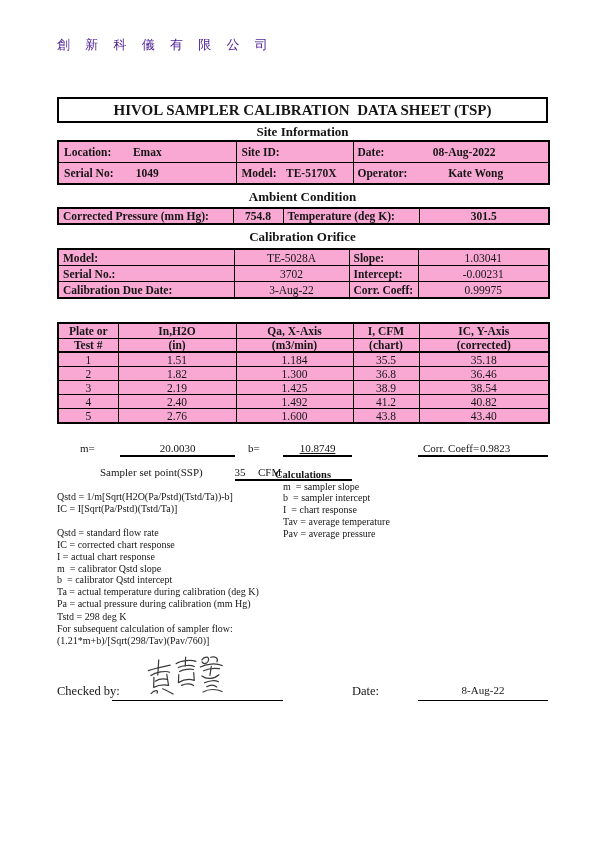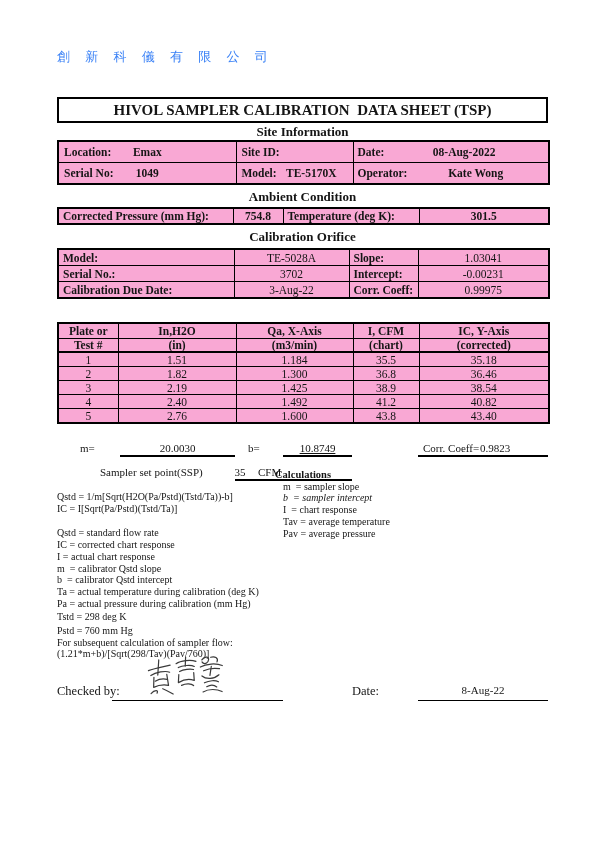--- a/index.html
+++ b/index.html
@@ -5,21 +5,21 @@
   html,body{margin:0;padding:0;background:#ffffff;}
   .page{position:relative;width:605px;height:855px;background:#fff;overflow:hidden;
         font-family:"Liberation Serif","DejaVu Serif",serif;color:#151515;}
   .abs{position:absolute;}
 
   
   .brand{font-family:"DejaVu Serif","Liberation Serif",serif;font-style:italic;font-weight:bold;
          font-size:24px;color:#3a5fd0;letter-spacing:.5px;}
   .brand-sub{font-weight:bold;font-size:13px;color:#141414;margin-left:8px;}
   .brand-row{display:flex;align-items:baseline;}
-  .brand-cn{font-size:13px;letter-spacing:6px;color:#3b82f6;margin-top:16px;}
+  .brand-cn{font-size:13px;letter-spacing:6px;color:#4c1d95;margin-top:4px;}
 
   
   .title-box{left:57px;top:97px;width:491px;height:26px;border:2px solid #000;box-sizing:border-box;
              display:flex;align-items:center;justify-content:center;font-weight:bold;font-size:15px;
              white-space:pre;}
 
   .sec-head{left:57px;width:491px;text-align:center;font-weight:bold;font-size:13px;}
 
   
   table.tbl{position:absolute;border-collapse:collapse;table-layout:fixed;background:#f9a8d4;}
@@ -258,29 +258,28 @@
     <div class="pre">IC = I[Sqrt(Pa/Pstd)(Tstd/Ta)]</div>
     <div class="gap"></div>
     <div class="pre">Qstd = standard flow rate</div>
     <div class="pre">IC = corrected chart response</div>
     <div class="pre">I = actual chart response</div>
     <div class="pre">m  = calibrator Qstd slope</div>
     <div class="pre">b  = calibrator Qstd intercept</div>
     <div class="pre">Ta = actual temperature during calibration (deg K)</div>
     <div class="pre">Pa = actual pressure during calibration (mm Hg)</div>
     <div class="pre" style="margin-top:2px;">Tstd = 298 deg K</div>
-    <div class="pre" style="margin-top:2px;">Pstd = 760 mm Hg</div>
     <div class="pre">For subsequent calculation of sampler flow:</div>
     <div class="pre">(1.21*m+b)/[Sqrt(298/Tav)(Pav/760)]</div>
   </div>
 
   <div class="abs calc" style="left:275px;top:469px;width:180px;">
     <div class="calc-head">Calculations</div>
     <div class="pre" style="padding-left:8px;">m  = sampler slope</div>
-    <div class="pre" style="padding-left:8px;font-style:italic;">b  = sampler intercept</div>
+    <div class="pre" style="padding-left:8px;">b  = sampler intercept</div>
     <div class="pre" style="padding-left:8px;">I  = chart response</div>
     <div class="pre" style="padding-left:8px;">Tav = average temperature</div>
     <div class="pre" style="padding-left:8px;">Pav = average pressure</div>
   </div>
 
   <span class="abs foot-lbl" style="left:57px;top:684px;">Checked by:</span>
   <div class="uline1" style="left:112px;top:700px;width:171px;"></div>
 
   <svg class="sig" width="82" height="46" viewBox="0 0 82 46" aria-label="handwritten signature">
     <g fill="none" stroke="#3a3a3a" stroke-width="1.2" stroke-linecap="round" stroke-linejoin="round" transform="rotate(-4 41 23)">

